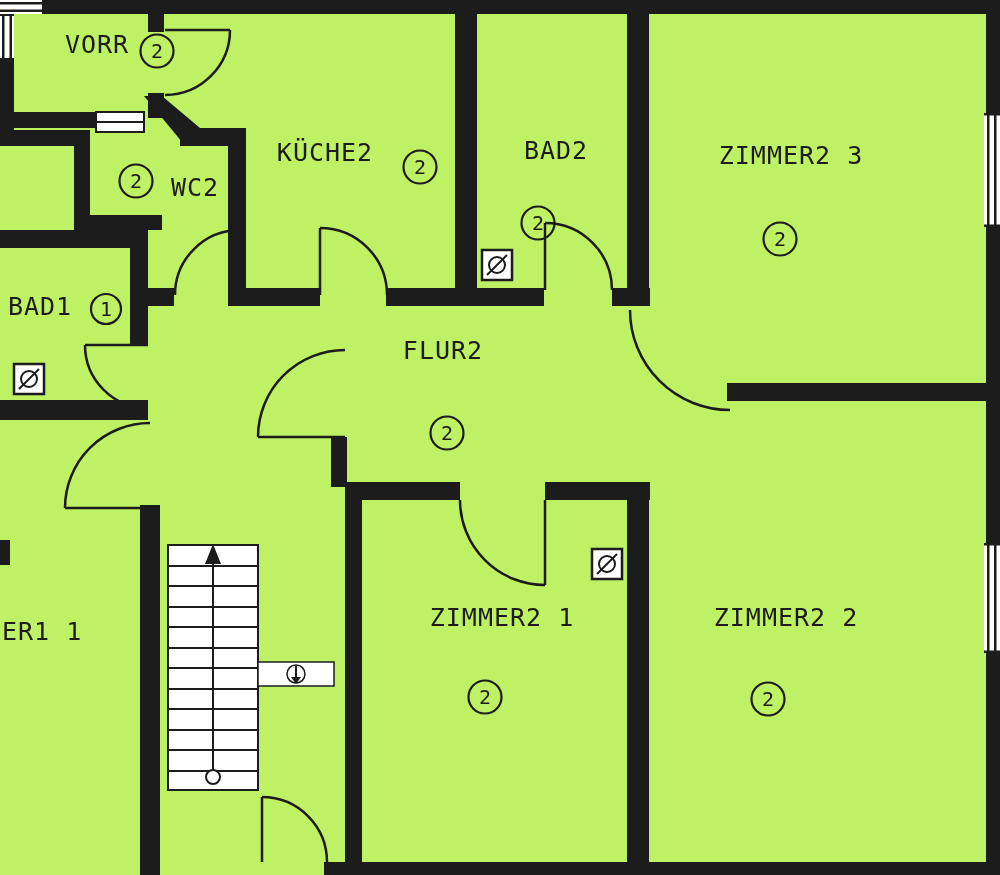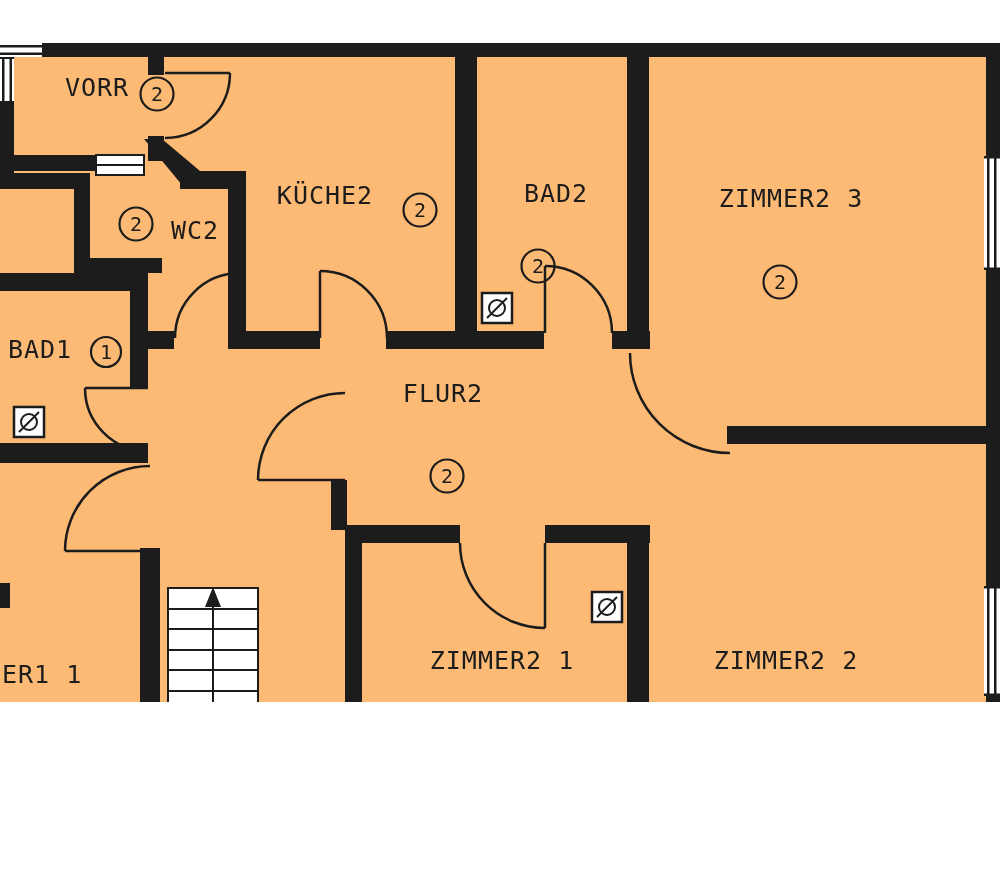--- a/index.html
+++ b/index.html
@@ -1,16 +1,16 @@
 <!DOCTYPE html>
 <html><head>
 <meta charset="utf-8">
 <style>
   html,body{margin:0;padding:0;background:#ffffff;}
-  .canvas{position:relative;width:1000px;height:659px;background:#fdba74;overflow:hidden;margin-top:43px;}
+  .canvas{position:relative;width:1000px;height:875px;background:#bef264;overflow:hidden;}
   svg{display:block;}
   .room-label{font-family:"DejaVu Sans Mono","Liberation Mono",monospace;font-size:25px;letter-spacing:1px;fill:#1c1c1c;}
   .room-number{font-family:"DejaVu Sans Mono","Liberation Mono",monospace;font-size:20px;fill:#1c1c1c;}
   .wall{fill:#1c1c1c;stroke:none;}
   .thinline{stroke:#1c1c1c;stroke-width:2;fill:none;}
   .doorline{stroke:#1c1c1c;stroke-width:2.5;fill:none;}
   .symline{stroke:#1c1c1c;stroke-width:2;fill:none;}
 </style>
 </head>
 <body>

